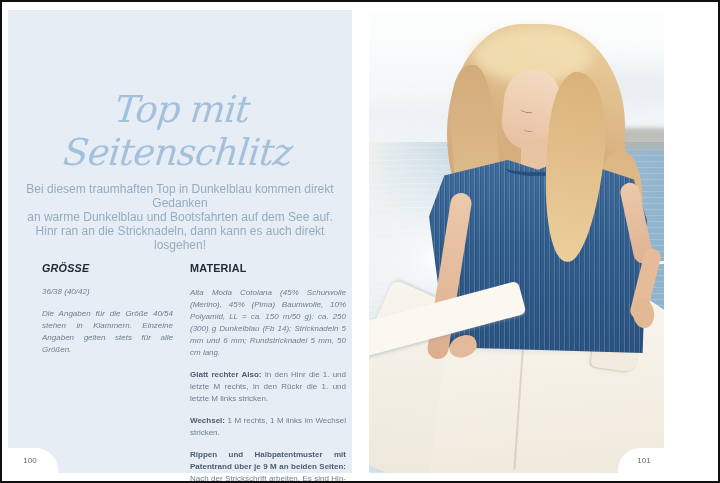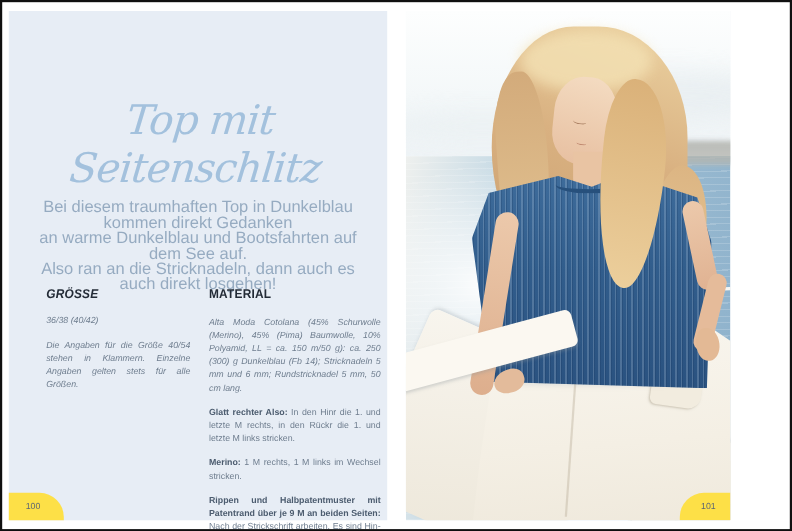--- a/index.html
+++ b/index.html
@@ -8,32 +8,32 @@
   .spread { position:absolute; inset:2px; background:#ffffff; }
 
   
   .page-left { position:absolute; left:6px; top:8px; width:344px; height:463px; background:#e7edf5; }
   .title-script {
     position:absolute; top:78px; left:0; width:100%; text-align:center;
     font-family:"DejaVu Serif", serif; font-style:italic; font-weight:400;
     font-size:37px; color:#a3c1dd; letter-spacing:-1px; transform:skewX(-6deg);
   }
   .intro { position:absolute; top:172px; left:12px; right:12px; text-align:center;
-    font-size:15px; line-height:14px; color:#96abc1; }
+    font-size:12px; line-height:14px; color:#96abc1; }
   .cols { position:absolute; top:252px; left:22px; right:8px; }
   .col-groesse { position:absolute; left:12px; top:0; width:131px;font-style:italic; }
   .col-material { position:absolute; left:160px; top:0; width:156px; }
   .sec-head { font-size:11.5px; font-weight:700; color:#232b36; letter-spacing:.2px;
     transform:scaleX(.94); transform-origin:left; white-space:nowrap; }
   .size-line { margin-top:13px; font-size:8px; color:#6f7e8f; }
   .body-p { margin-top:12px; font-size:8px; line-height:12px; color:#6f7e8f; text-align:justify; }
   .col-material .body-p { margin-top:0; margin-bottom:10px; }
   .col-material .first-p { margin-top:13px;font-style:italic; }
   .body-p b { color:#4c5c6f; }
-  .pagenum-notch { position:absolute; bottom:0; background:#fde047; display:flex;
+  .pagenum-notch { position:absolute; bottom:0; background:#ffffff; display:flex;
     align-items:center; justify-content:center; font-size:8px; color:#5c6673; }
   .notch-left { left:0; width:50px; height:25px; border-top-right-radius:22px; padding-right:6px; }
   .notch-right { right:0; width:46px; height:25px; border-top-left-radius:22px; padding-left:6px; }
 
   
   .photo { position:absolute; left:367px; top:8px; width:295px; height:463px; overflow:hidden; background:#f4f8fa; }
   .photo * { position:absolute; }
   .sky { left:0; top:0; width:100%; height:140px;
     background:linear-gradient(180deg,#fdfefe 0%,#f4f8f9 55%,#eef3f6 100%); }
   .cloud1 { left:120px; top:55px; width:240px; height:45px; background:#e7edf0; border-radius:50%; filter:blur(10px); opacity:.8; }
@@ -90,35 +90,35 @@
 </head>
 <body>
 
 <div class="spread">
 
   <div class="page-left">
     <div class="title-script">Top mit Seitenschlitz</div>
     <div class="intro">
       <div>Bei diesem traumhaften Top in Dunkelblau kommen direkt Gedanken</div>
       <div>an warme Dunkelblau und Bootsfahrten auf dem See auf.</div>
-      <div>Also ran an die Stricknadeln, dann auch es auch direkt losgehen!</div>
+      <div>Hinr ran an die Stricknadeln, dann kann es auch direkt losgehen!</div>
     </div>
 
     <div class="cols">
       <div class="col-groesse">
         <div class="sec-head">GRÖSSE</div>
         <div class="size-line">36/38 (40/42)</div>
         <div class="body-p">Die Angaben für die Größe 40/54 stehen in Klammern. Einzelne Angaben gelten stets für alle Größen.</div>
       </div>
       <div class="col-material">
         <div class="sec-head">MATERIAL</div>
         <div id="material-paragraphs">
             <p class="body-p first-p">Alta Moda Cotolana (45% Schurwolle (Merino), 45% (Pima) Baumwolle, 10% Polyamid, LL = ca. 150 m/50 g): ca. 250 (300) g Dunkelblau (Fb 14); Stricknadeln 5 mm und 6 mm; Rundstricknadel 5 mm, 50 cm lang.</p>
             <p class="body-p"><b>Glatt rechter Also:</b> In den Hinr die 1. und letzte M rechts, in den Rückr die 1. und letzte M links stricken.</p>
-            <p class="body-p"><b>Merino:</b> 1 M rechts, 1 M links im Wechsel stricken.</p>
+            <p class="body-p"><b>Wechsel:</b> 1 M rechts, 1 M links im Wechsel stricken.</p>
             <p class="body-p"><b>Rippen und Halbpatentmuster mit Patentrand über je 9 M an beiden Seiten:</b> Nach der Strickschrift arbeiten. Es sind Hin- und Rückr gezeichnet. Die Hinr mit den M vor dem</p>
           </div>
       </div>
     </div>
 
     <div class="pagenum-notch notch-left">100</div>
   </div>
 
   <div class="photo">
     <div class="sky"></div>

